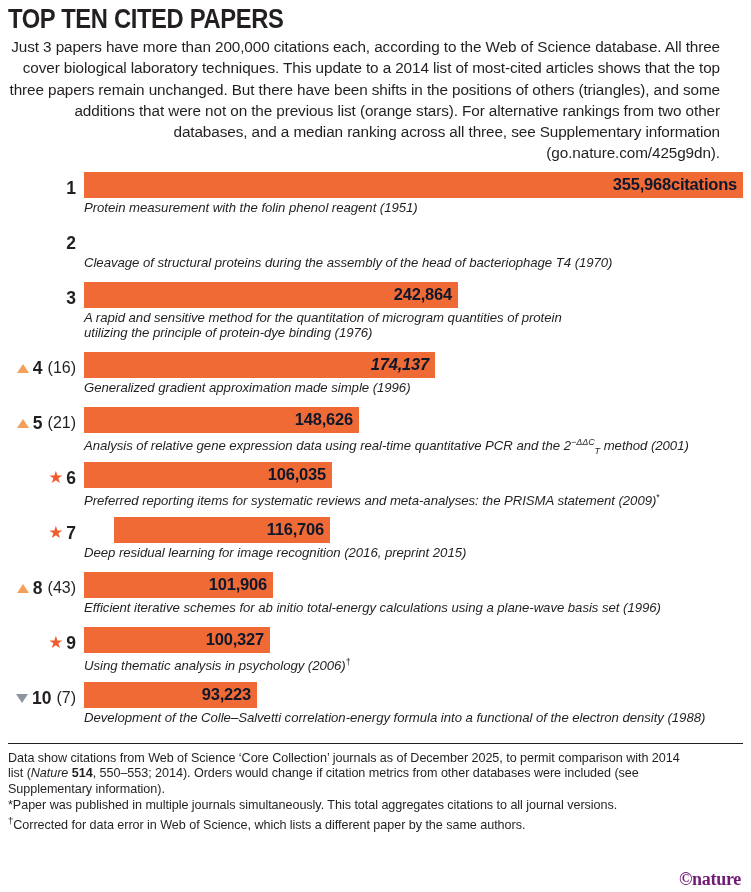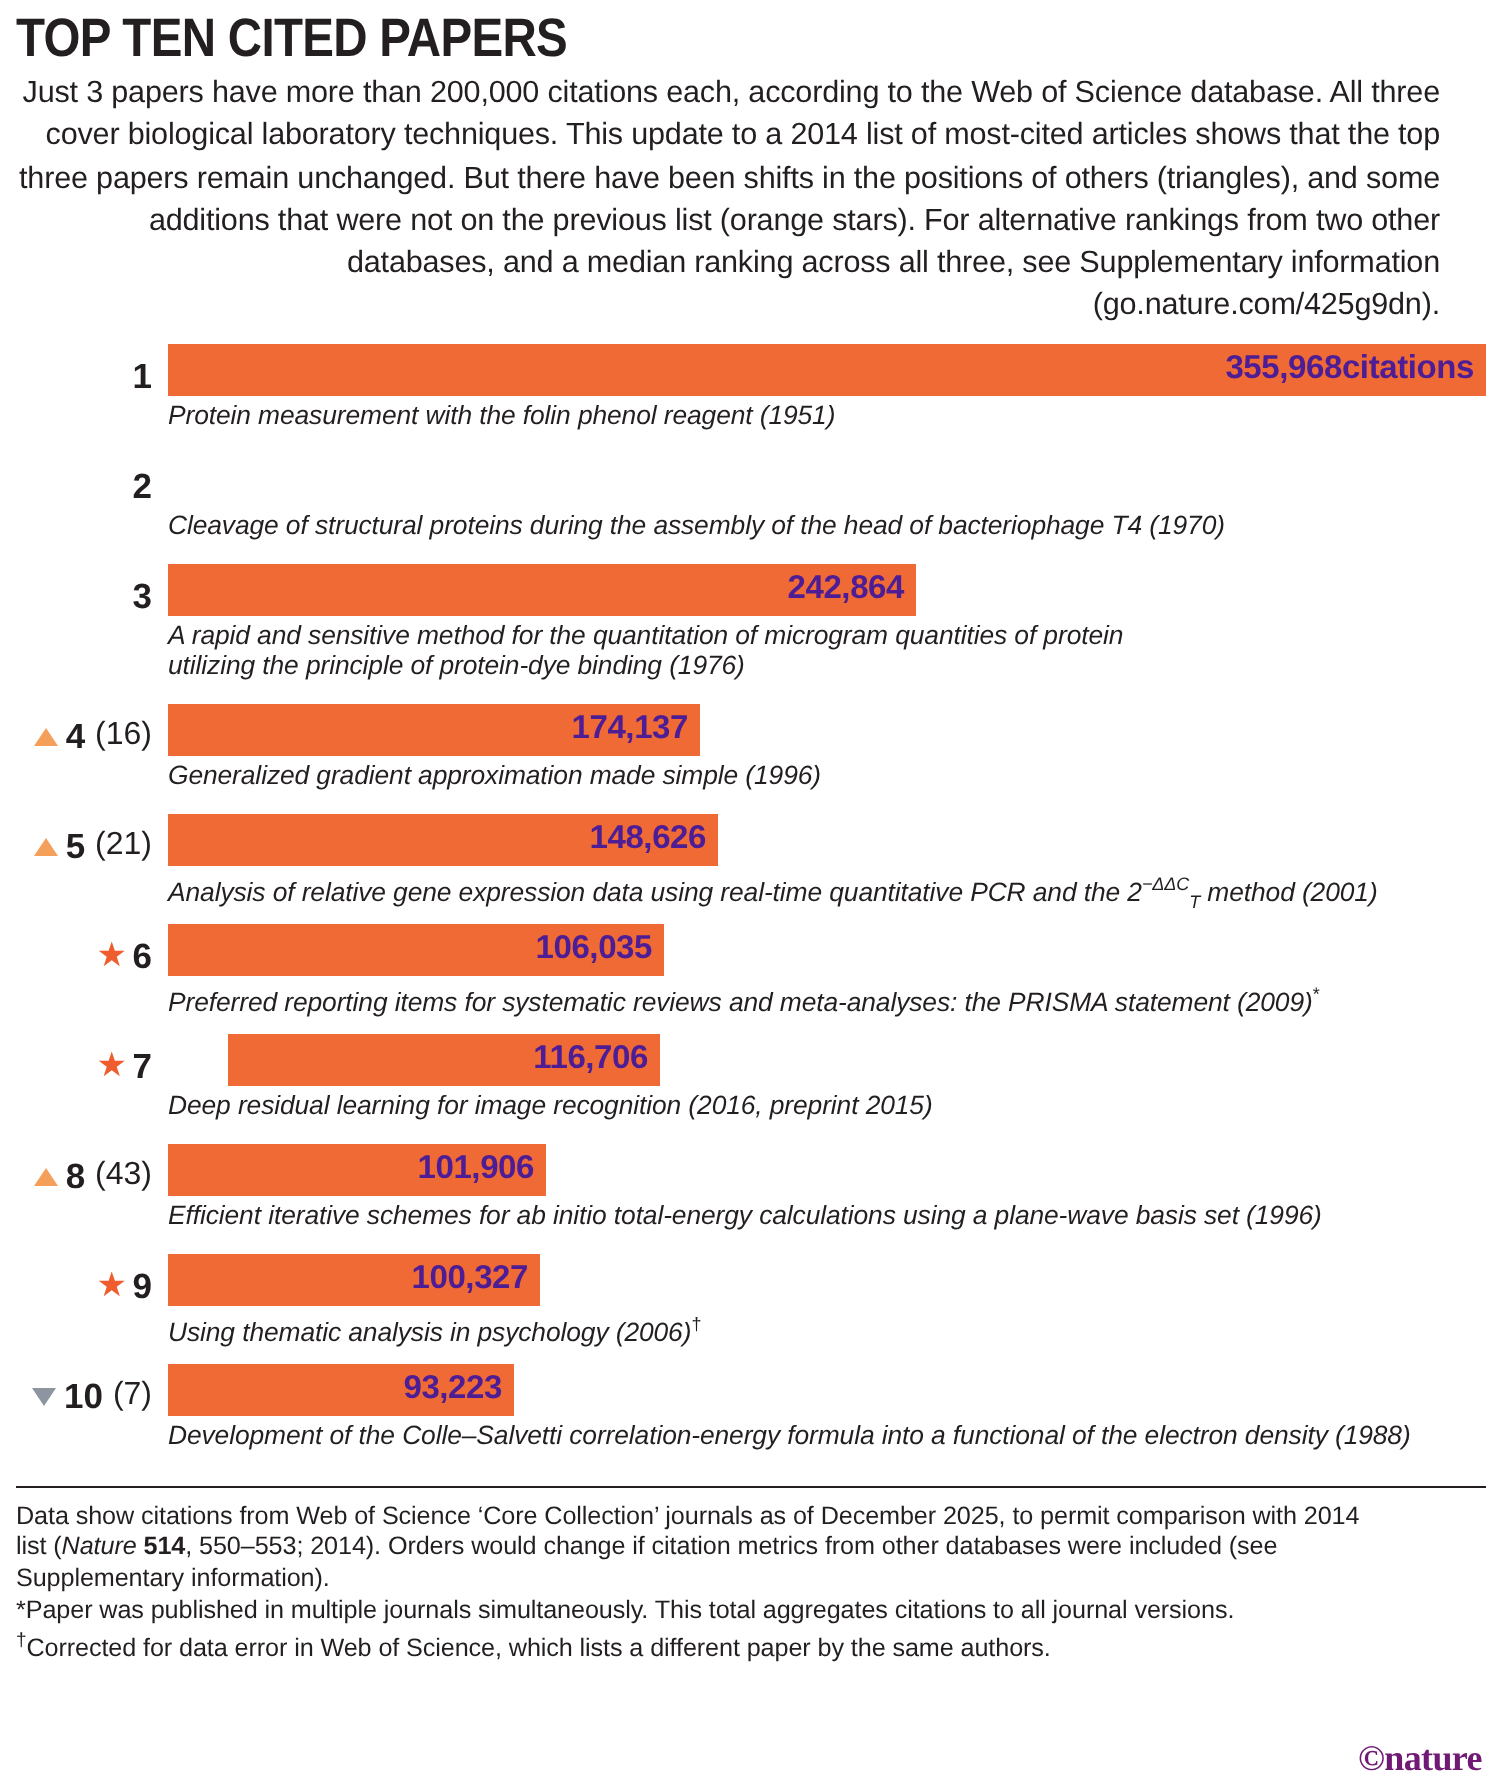--- a/index.html
+++ b/index.html
@@ -115,21 +115,21 @@
     top: 0;
     height: 26px;
     background: #f06a36;
     display: flex;
     align-items: center;
     justify-content: flex-end;
     box-sizing: border-box;
     padding-right: 6px;
   }
   .bar-value {
-    color: #4c1d95;
+    color: #0f172a;
     font-weight: 700;
     font-size: 16.5px;
     letter-spacing: -0.2px;
     white-space: nowrap;
   }
   .caption {
     position: absolute;
     left: 76px;
     top: 28px;
     font-style: italic;
@@ -207,21 +207,21 @@
           <span class="bar-value">242,864</span>
         </div>
         <div class="caption wrap">A rapid and sensitive method for the quantitation of microgram quantities of protein utilizing the principle of protein-dye binding (1976)</div>
       </div>
       <div class="row">
         <div class="rank-block">
           <span class="marker up"></span>
           <span class="rank-num">4</span>
           <span class="rank-prev">(16)</span>
         </div>
-        <div class="bar" style="width: 266px;">
+        <div class="bar" style="width: 351px; font-style: italic;">
           <span class="bar-value">174,137</span>
         </div>
         <div class="caption">Generalized gradient approximation made simple (1996)</div>
       </div>
       <div class="row">
         <div class="rank-block">
           <span class="marker up"></span>
           <span class="rank-num">5</span>
           <span class="rank-prev">(21)</span>
         </div>

